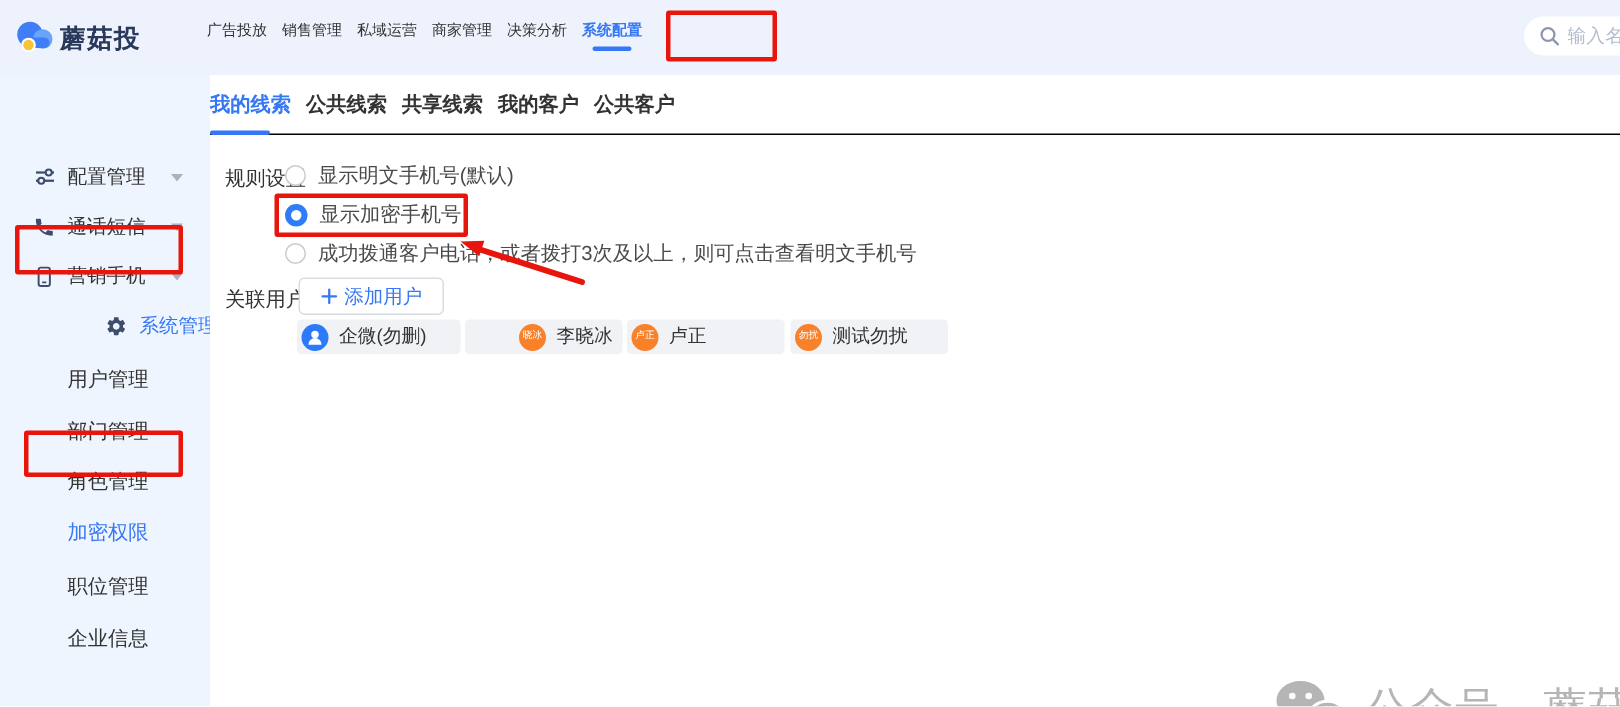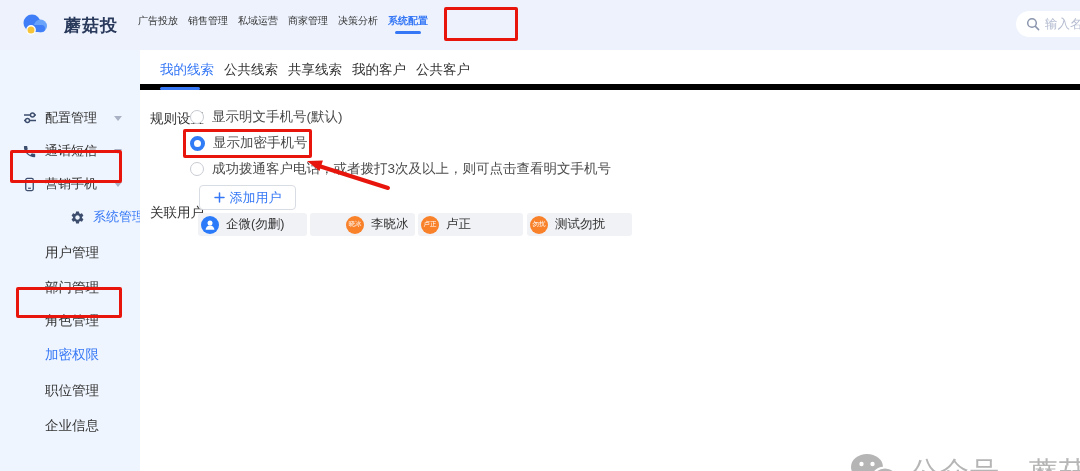--- a/index.html
+++ b/index.html
@@ -1,21 +1,21 @@
 <!DOCTYPE html>
 <html><head>
 <meta charset="utf-8">
 <style>
   * { margin:0; padding:0; box-sizing:border-box; }
   body { font-family:"Liberation Sans","DejaVu Sans",sans-serif; background:#fff; }
   .canvas { position:relative; width:1080px; height:471px; overflow:hidden; background:#fff; }
 
   
   .topbar { position:absolute; left:0; top:0; width:1080px; height:50px; background:#edf2fc; }
-  .logo { position:absolute; left:22px; top:13px; display:flex; align-items:center; gap:16px; }
+  .logo { position:absolute; left:10px; top:13px; display:flex; align-items:center; gap:4px; }
   .logo-text { font-size:17px; font-weight:bold; color:#29395b; letter-spacing:1px; }
   .nav { position:absolute; left:138px; top:0; height:42px; display:flex; align-items:center; gap:10px; }
   .nav-item { position:relative; font-size:10px; color:#333; height:42px; line-height:42px; padding:0; cursor:pointer; white-space:nowrap; }
   .nav-item.active { color:#3577f5; font-weight:bold; }
   .nav-item.active::after { content:""; position:absolute; left:50%; transform:translateX(-50%); bottom:8px; width:26px; height:3px; border-radius:2px; background:#3577f5; }
   .search-pill { position:absolute; left:1016px; top:11px; width:120px; height:26px; background:#fff; border-radius:13px; display:flex; align-items:center; padding:0 10px; gap:5px; }
   .search-pill input { border:none; outline:none; background:transparent; font-size:12.5px; width:70px; color:#333; }
   .search-pill input::placeholder { color:#b4bcd0; }
 
   
@@ -25,21 +25,21 @@
   .side-group .g-label { position:absolute; left:45px; font-size:13px; color:#333; white-space:nowrap; }
   .side-group.active .g-label { color:#3577f5; }
   .chev { position:absolute; left:114px; width:0; height:0; border-left:4px solid transparent; border-right:4px solid transparent; border-top:5px solid #a9b2c4; }
   .chev.up { border-top:none; border-bottom:5px solid #9fb0cc; }
   .side-sub { position:absolute; left:0; width:140px; height:30px; display:flex; align-items:center; cursor:pointer; }
   .side-sub span { position:absolute; left:45px; font-size:13.5px; color:#333; white-space:nowrap; }
   .side-sub.active span { color:#3577f5; }
 
   
   .main { position:absolute; left:140px; top:50px; width:940px; height:421px; background:#fff; }
-  .tabs { position:absolute; left:0; top:0; width:940px; height:40px; border-bottom:6px solid #000000; display:flex; align-items:stretch; padding-left:20px; gap:10px; }
+  .tabs { position:absolute; left:0; top:0; width:940px; height:40px; border-bottom:1px solid #000000; display:flex; align-items:stretch; padding-left:0; gap:10px;font-weight:bold; }
   .tab { position:relative; font-size:13.5px; color:#333; line-height:40px; height:40px; cursor:pointer; white-space:nowrap; }
   .tab.active { color:#3577f5; }
   .tab.active::after { content:""; position:absolute; left:0; bottom:0; width:40px; height:3px; background:#3577f5; border-radius:2px; }
 
   .section-label { position:absolute; font-size:13.5px; color:#333; white-space:nowrap; }
   .radio-row { position:absolute; left:50px; height:16px; display:flex; align-items:center; gap:8px; cursor:pointer; }
   .radio { width:14px; height:14px; border-radius:50%; border:1px solid #c9ccd4; background:#fff; flex:0 0 auto; }
   .radio.checked { width:15px; height:15px; border:4.5px solid #2f7cf6; }
   .radio-label { font-size:13.5px; color:#4a4a4a; white-space:nowrap; }
 
@@ -179,21 +179,21 @@
     </div>
     <div class="radio-row" style="top:85px;">
       <span class="radio checked"></span>
       <span class="radio-label">显示加密手机号</span>
     </div>
     <div class="radio-row" style="top:111px;">
       <span class="radio"></span>
       <span class="radio-label">成功拨通客户电话，或者拨打3次及以上，则可点击查看明文手机号</span>
     </div>
 
-    <div class="section-label" style="left:10px; top:154px;">关联用户</div>
+    <div class="section-label" style="left:10px; top:141px;">关联用户</div>
 
     <button class="add-btn">
       <svg width="11" height="11" viewBox="0 0 11 11">
         <path d="M5.5 1v9M1 5.5h9" stroke="#3577f5" stroke-width="1.5" stroke-linecap="round"></path>
       </svg>
       <span>添加用户</span>
     </button>
 
     <div class="chip" style="left:58px; width:109px;">
       <span class="avatar blue">

